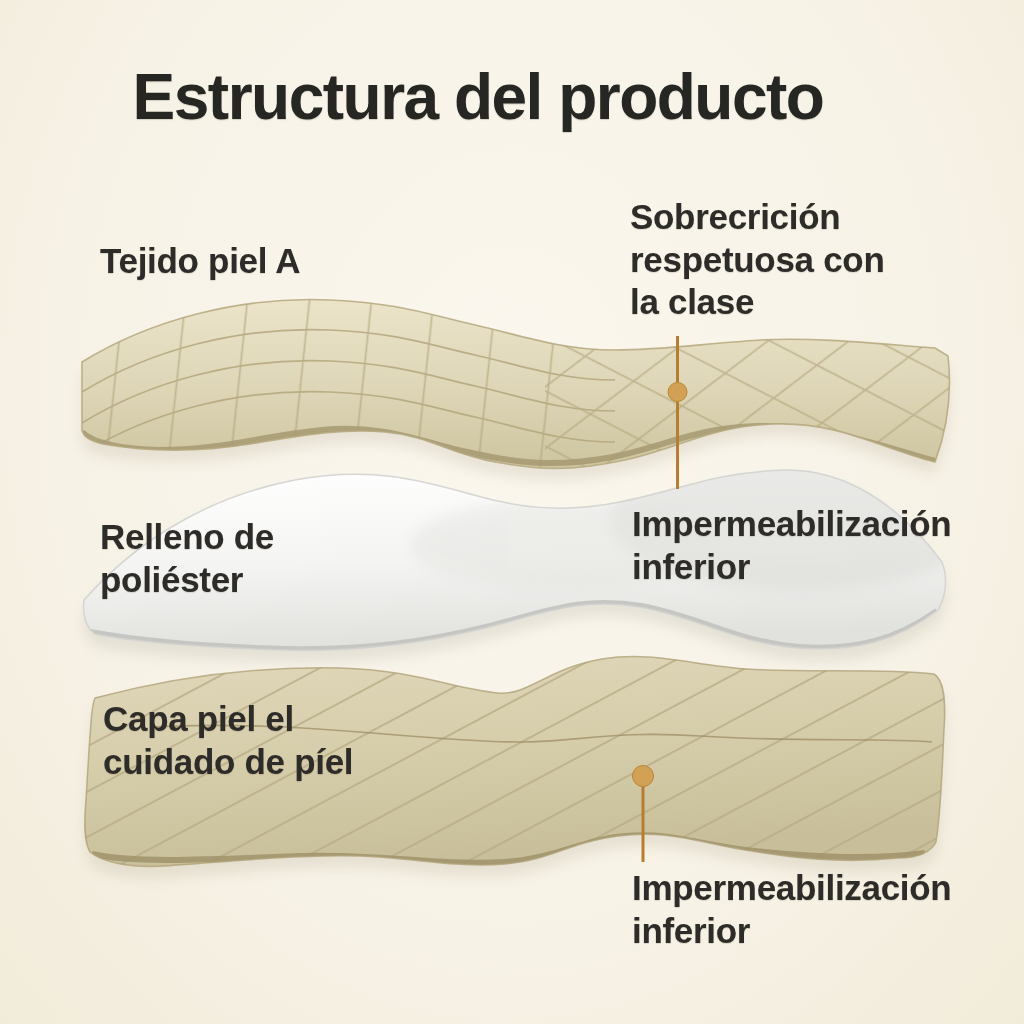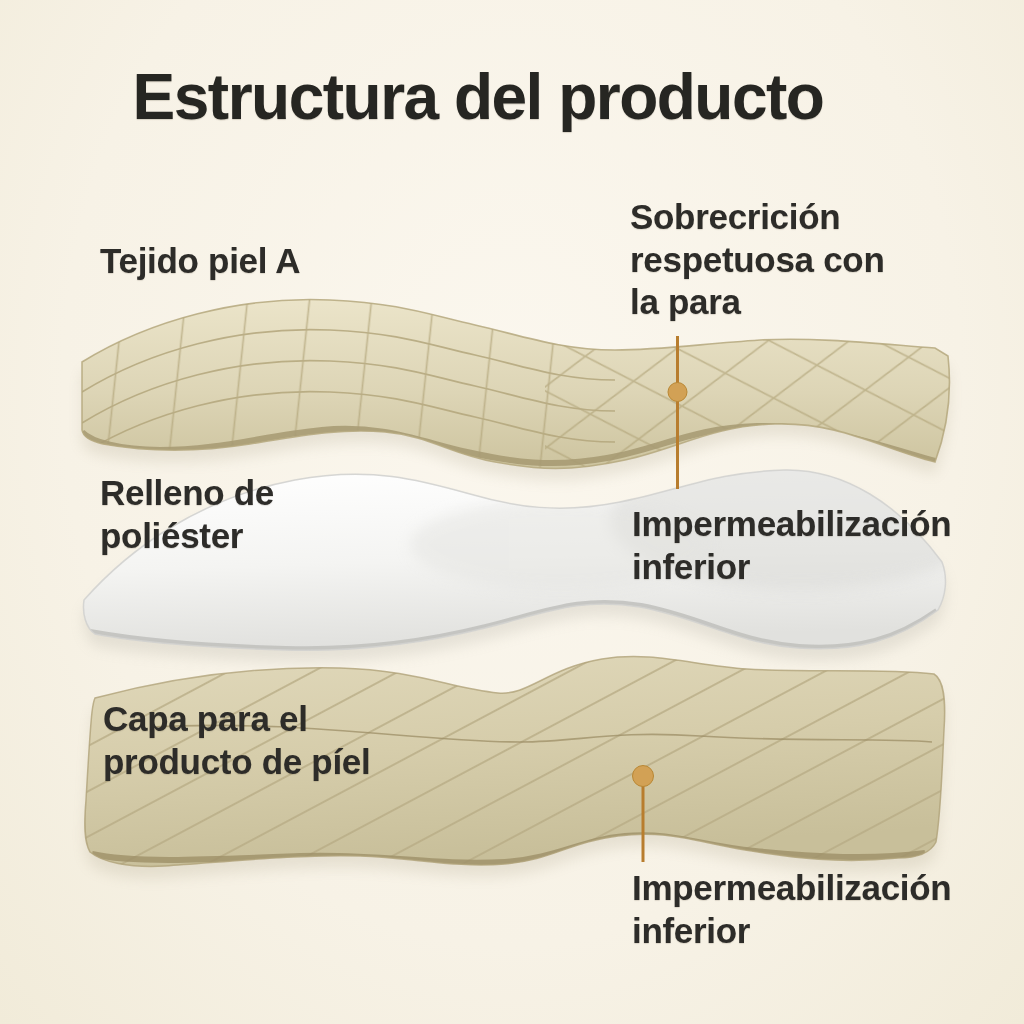--- a/index.html
+++ b/index.html
@@ -22,21 +22,21 @@
     margin-left:16px;
   }
   .lbl{
     position:absolute;
     font-size:35px;font-weight:700;line-height:1.22;letter-spacing:-0.3px;
     color:#2d2c29;
     text-shadow:0 1px 1px rgba(60,50,30,.15);
   }
   .lbl.tejido{left:100px;top:240px;width:330px;}
   .lbl.sobre{left:630px;top:196px;width:285px;}
-  .lbl.relleno{left:100px;top:472px;width:235px;}
+  .lbl.relleno{left:100px;top:516px;width:235px;}
   .lbl.imper-mid{left:632px;top:503px;width:370px;}
   .lbl.capa{left:103px;top:698px;width:295px;}
   .lbl.imper-bot{left:632px;top:867px;width:370px;}
 </style>
 </head>
 <body>
 
 <div class="stage">
 
   <svg width="1024" height="1024" viewBox="0 0 1024 1024">
@@ -152,23 +152,23 @@
       <circle cx="677.5" cy="392" r="9.5" fill="#d2a155" stroke="#b98734" stroke-width="1"></circle>
       <line x1="643" y1="778" x2="643" y2="862" stroke="#b87d2e" stroke-width="3"></line>
       <circle cx="643" cy="776" r="10.5" fill="#d2a155" stroke="#b98734" stroke-width="1"></circle>
     </g>
   </svg>
 
   <div class="title">Estructura del producto</div>
 
   <div class="lbl tejido">Tejido piel A</div>
 
-  <div class="lbl sobre">Sobrecrición respetuosa con la para</div>
+  <div class="lbl sobre">Sobrecrición respetuosa con la clase</div>
 
   <div class="lbl relleno">Relleno de poliéster</div>
 
   <div class="lbl imper-mid">Impermeabilización inferior</div>
 
-  <div class="lbl capa">Capa para el producto de píel</div>
+  <div class="lbl capa">Capa piel el cuidado de píel</div>
 
   <div class="lbl imper-bot">Impermeabilización inferior</div>
 
 </div>
 
 </body></html>

